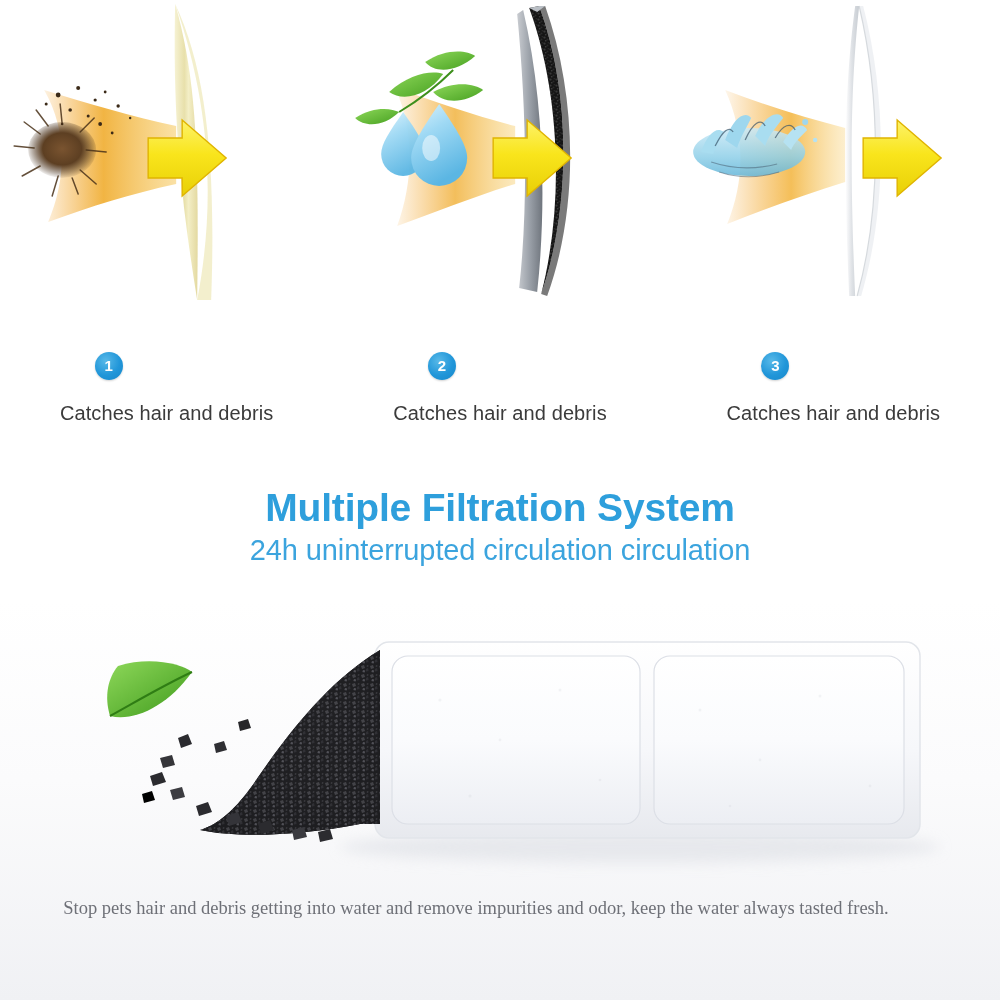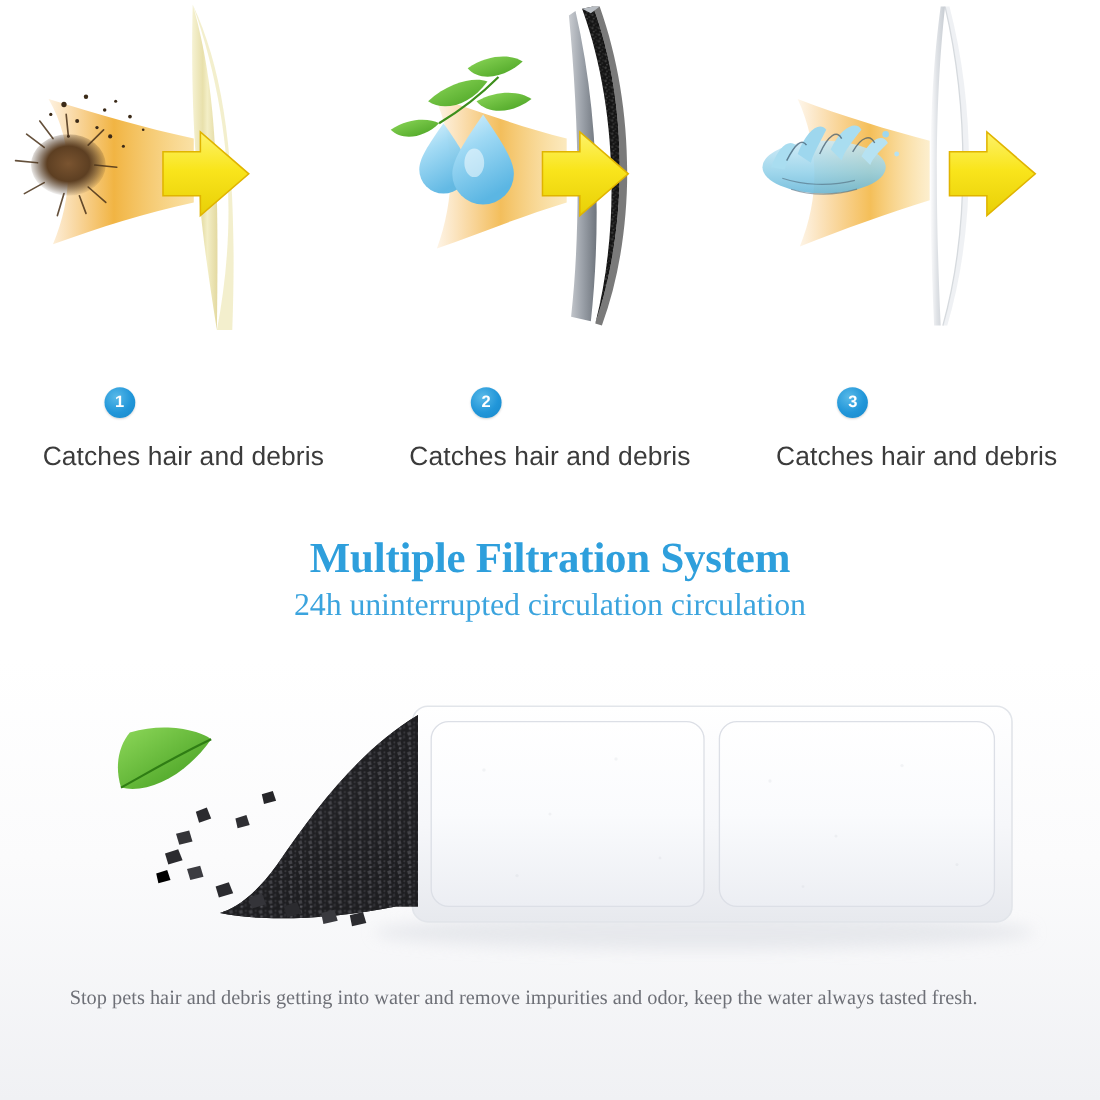--- a/index.html
+++ b/index.html
@@ -35,27 +35,27 @@
     width:28px; height:28px; border-radius:50%;
     background:radial-gradient(circle at 38% 32%, #58b9e8 0%, #2196d9 55%, #1787c9 100%);
     box-shadow:0 1px 2px rgba(0,0,0,.18);
     color:#ffffff; font-size:15px; font-weight:bold;
     line-height:28px; text-align:center;
     letter-spacing:0;
   }
   .panel-caption {
     position:absolute; top:402px; left:0; width:100%;
     text-align:center; color:#3b3b3b;
-    font-size:24px; letter-spacing:.1px;
+    font-size:20px; letter-spacing:.1px;
     white-space:nowrap;
   }
 
   
   .heading-block {
-    position:absolute; left:0; top:487px; width:1000px; text-align:center;font-family:Liberation Serif, serif;
+    position:absolute; left:0; top:487px; width:1000px; text-align:center;
   }
   .title {
     font-size:39px; color:#2e9fdc; font-weight:bold;
     letter-spacing:-.2px; line-height:1.08;
   }
   .subtitle {
     margin-top:6px;
     font-size:29px; color:#3ba4de; font-weight:normal;
     letter-spacing:-.1px; line-height:1.1;
   }

